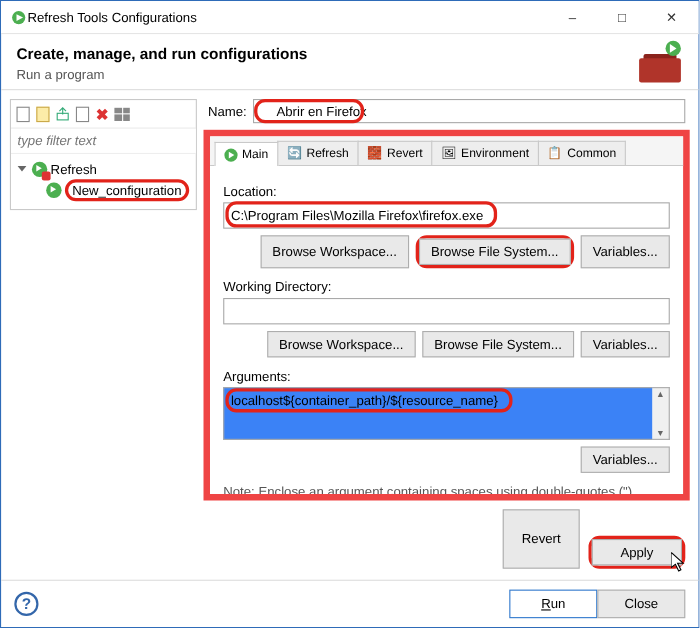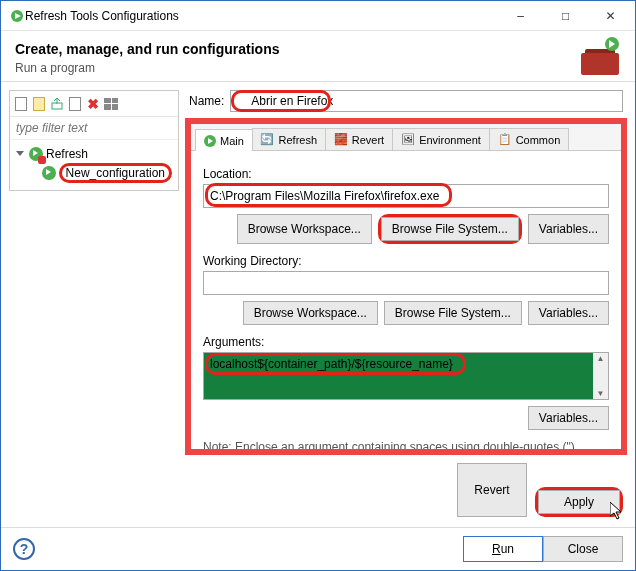--- a/index.html
+++ b/index.html
@@ -37,21 +37,21 @@
   .name-row{display:flex;align-items:center;gap:6px;padding:0 4px 6px 4px;}
   .name-row label{flex:0 0 auto;}
   .name-input{flex:1;border:1px solid #a9a9a9;padding:3px 20px;font-size:12px;}
   .tabs-frame{flex:1;border:6px solid #ef4444;display:flex;flex-direction:column;min-height:0;}
   .tabs{display:flex;border-bottom:1px solid #c9c9c9;background:#f5f5f5;padding-top:4px;padding-left:4px;gap:0;}
   .tab{padding:4px 8px;border:1px solid #c9c9c9;border-bottom:none;background:#eee;display:flex;align-items:center;gap:4px;font-size:11px;margin-right:-1px;}
   .tab.active{background:#fff;position:relative;top:1px;}
   .tab-body{flex:1;padding:10px 12px;overflow:auto;background:#fff;}
   .field-label{margin:6px 0 3px 0;}
   .text-input{width:100%;border:1px solid #a9a9a9;padding:4px 6px;background:#fff;font-size:12px;}
-  .textarea{width:100%;height:48px;border:1px solid #a9a9a9;padding:4px 6px;background:#15803d;position:relative;font-size:12px;resize:none;font-family:inherit;}
+  .textarea{width:100%;height:48px;border:1px solid #a9a9a9;padding:4px 6px;background:#3b82f6;position:relative;font-size:12px;resize:none;font-family:inherit;}
   .btn-row{display:flex;justify-content:flex-end;gap:6px;margin:6px 0 10px 0;}
   .btn{border:1px solid #adadad;background:#e9e9e9;padding:4px 10px;font-size:12px;min-width:70px;text-align:center;}
   .note{color:#555;margin-top:4px;}
   .dlg-buttons{display:flex;justify-content:flex-end;gap:8px;padding:8px 4px 2px 4px;}
   .footer{border-top:1px solid #ddd;padding:8px 12px;display:flex;align-items:center;}
   .help{width:22px;height:22px;border:2px solid #3366aa;border-radius:50%;color:#3366aa;display:flex;align-items:center;justify-content:center;font-weight:bold;font-size:14px;}
   .footer .spacer{flex:1;}
   .footer .btn{min-width:80px;padding:5px 14px;}
   .footer .btn.primary{border:1px solid #2e77cc;background:#fff;}
   .x-icon{color:#d33;font-weight:bold;font-size:14px;}

